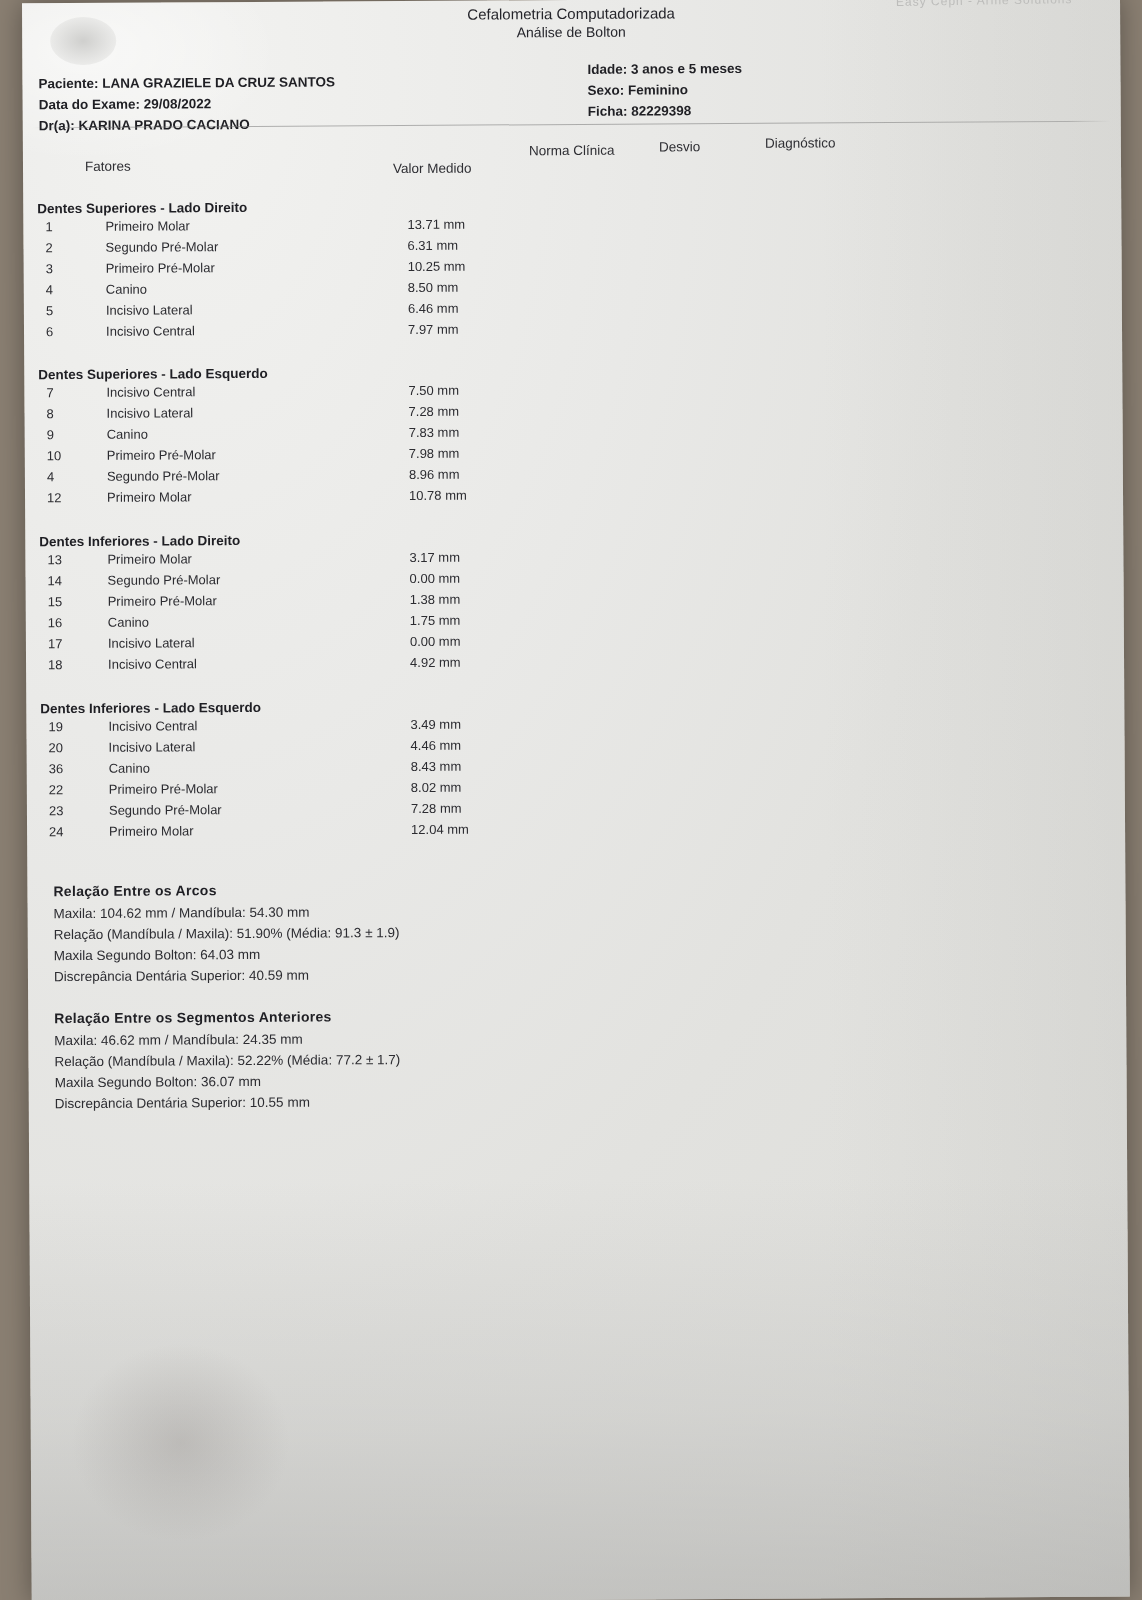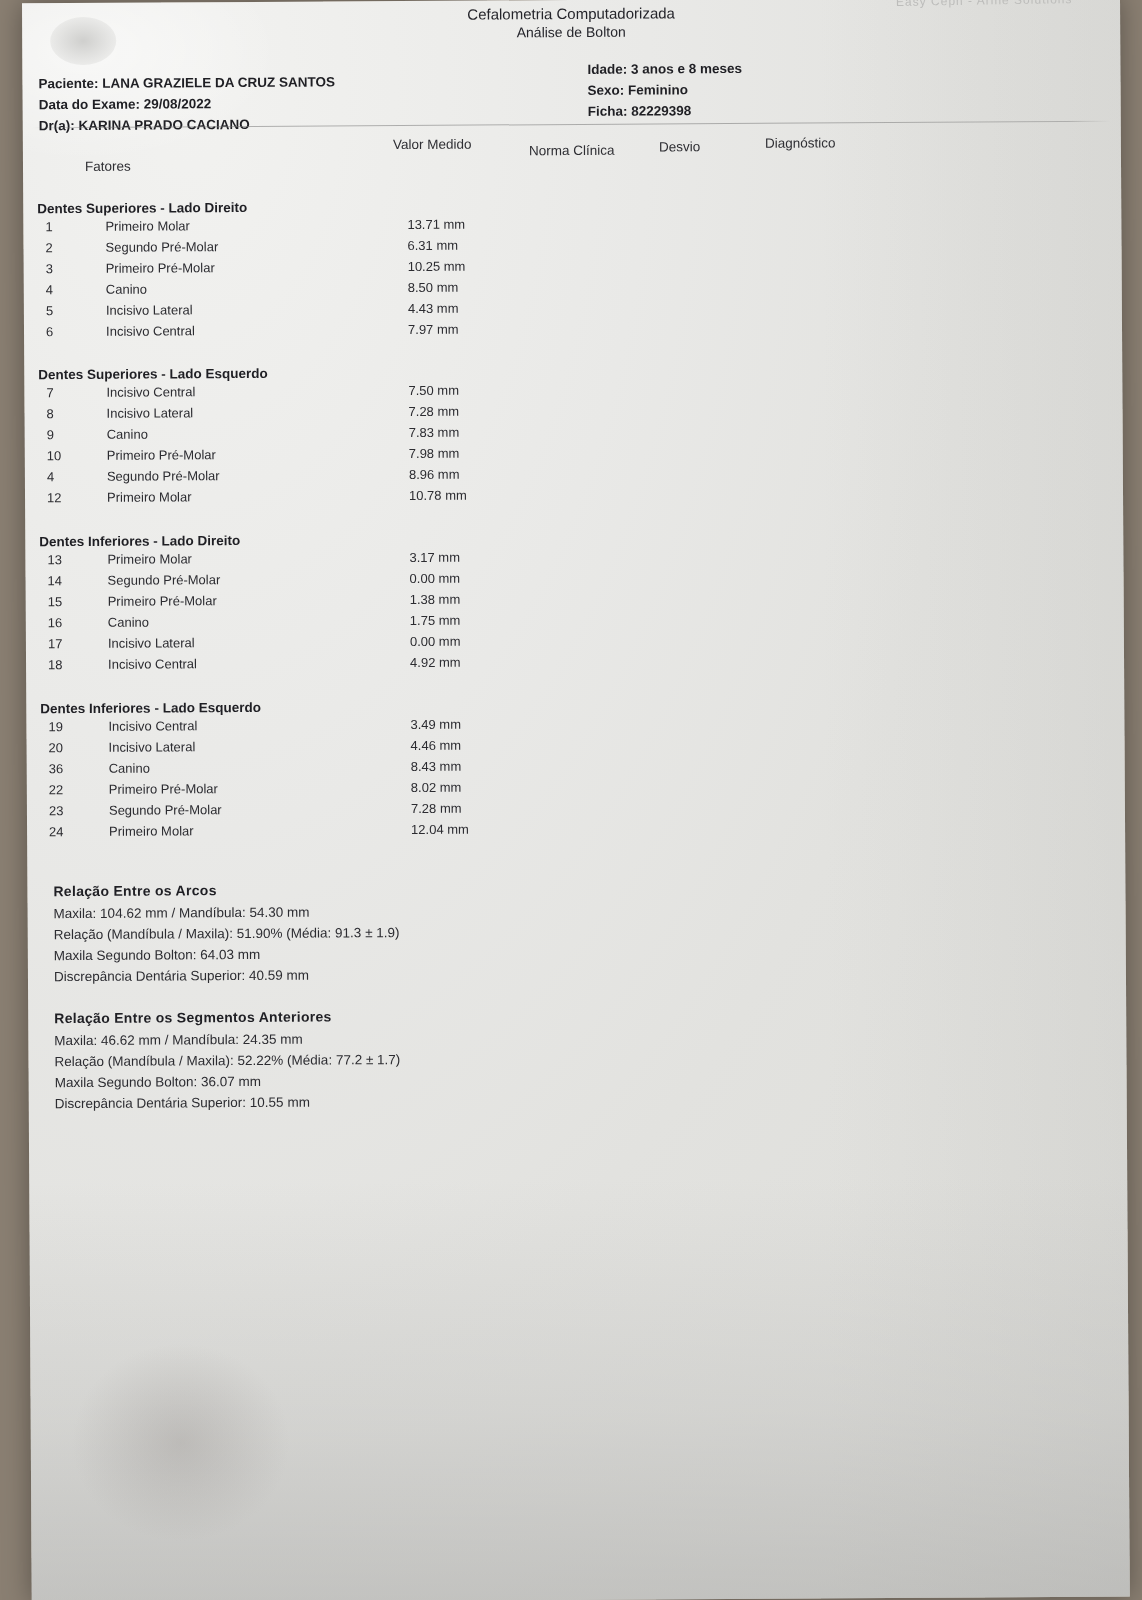--- a/index.html
+++ b/index.html
@@ -119,21 +119,21 @@
   }
 
   
   .colhead {
     position: absolute;
     font-size: 13.5px;
     color: #2e2e33;
     white-space: nowrap;
   }
   #col-fatores   { left: 62px;  top: 156px; }
-  #col-valor     { left: 370px; top: 136px; }
+  #col-valor     { left: 370px; top: 160px; }
   #col-norma     { left: 506px; top: 143px; }
   #col-desvio    { left: 636px; top: 140px; }
   #col-diag      { left: 742px; top: 137px; }
 
   
   .group {
     position: absolute;
     left: 14px;
     width: 520px;
   }
@@ -200,21 +200,21 @@
     <div id="doc-title">Cefalometria Computadorizada</div>
     <div id="doc-subtitle">Análise de Bolton</div>
 
     <div id="patient-block">
       <div>Paciente: LANA GRAZIELE DA CRUZ SANTOS</div>
       <div>Data do Exame: 29/08/2022</div>
       <div>Dr(a): KARINA PRADO CACIANO</div>
     </div>
 
     <div id="exam-block">
-      <div>Idade: 3  anos e 8 meses</div>
+      <div>Idade: 3  anos e 5 meses</div>
       <div>Sexo: Feminino</div>
       <div>Ficha: 82229398</div>
     </div>
 
     <div id="header-rule"></div>
 
     <div class="colhead" id="col-fatores">Fatores</div>
     <div class="colhead" id="col-valor">Valor Medido</div>
     <div class="colhead" id="col-norma">Norma Clínica</div>
     <div class="colhead" id="col-desvio">Desvio</div>
@@ -238,21 +238,21 @@
         <span class="value">10.25 mm</span>
       </div>
       <div class="row">
         <span class="idx">4</span>
         <span class="label">Canino</span>
         <span class="value">8.50 mm</span>
       </div>
       <div class="row">
         <span class="idx">5</span>
         <span class="label">Incisivo Lateral</span>
-        <span class="value">4.43 mm</span>
+        <span class="value">6.46 mm</span>
       </div>
       <div class="row">
         <span class="idx">6</span>
         <span class="label">Incisivo Central</span>
         <span class="value">7.97 mm</span>
       </div>
     </div>
 
     <div class="group" style="top: 364px;">
       <div class="group-title">Dentes Superiores - Lado Esquerdo</div>

